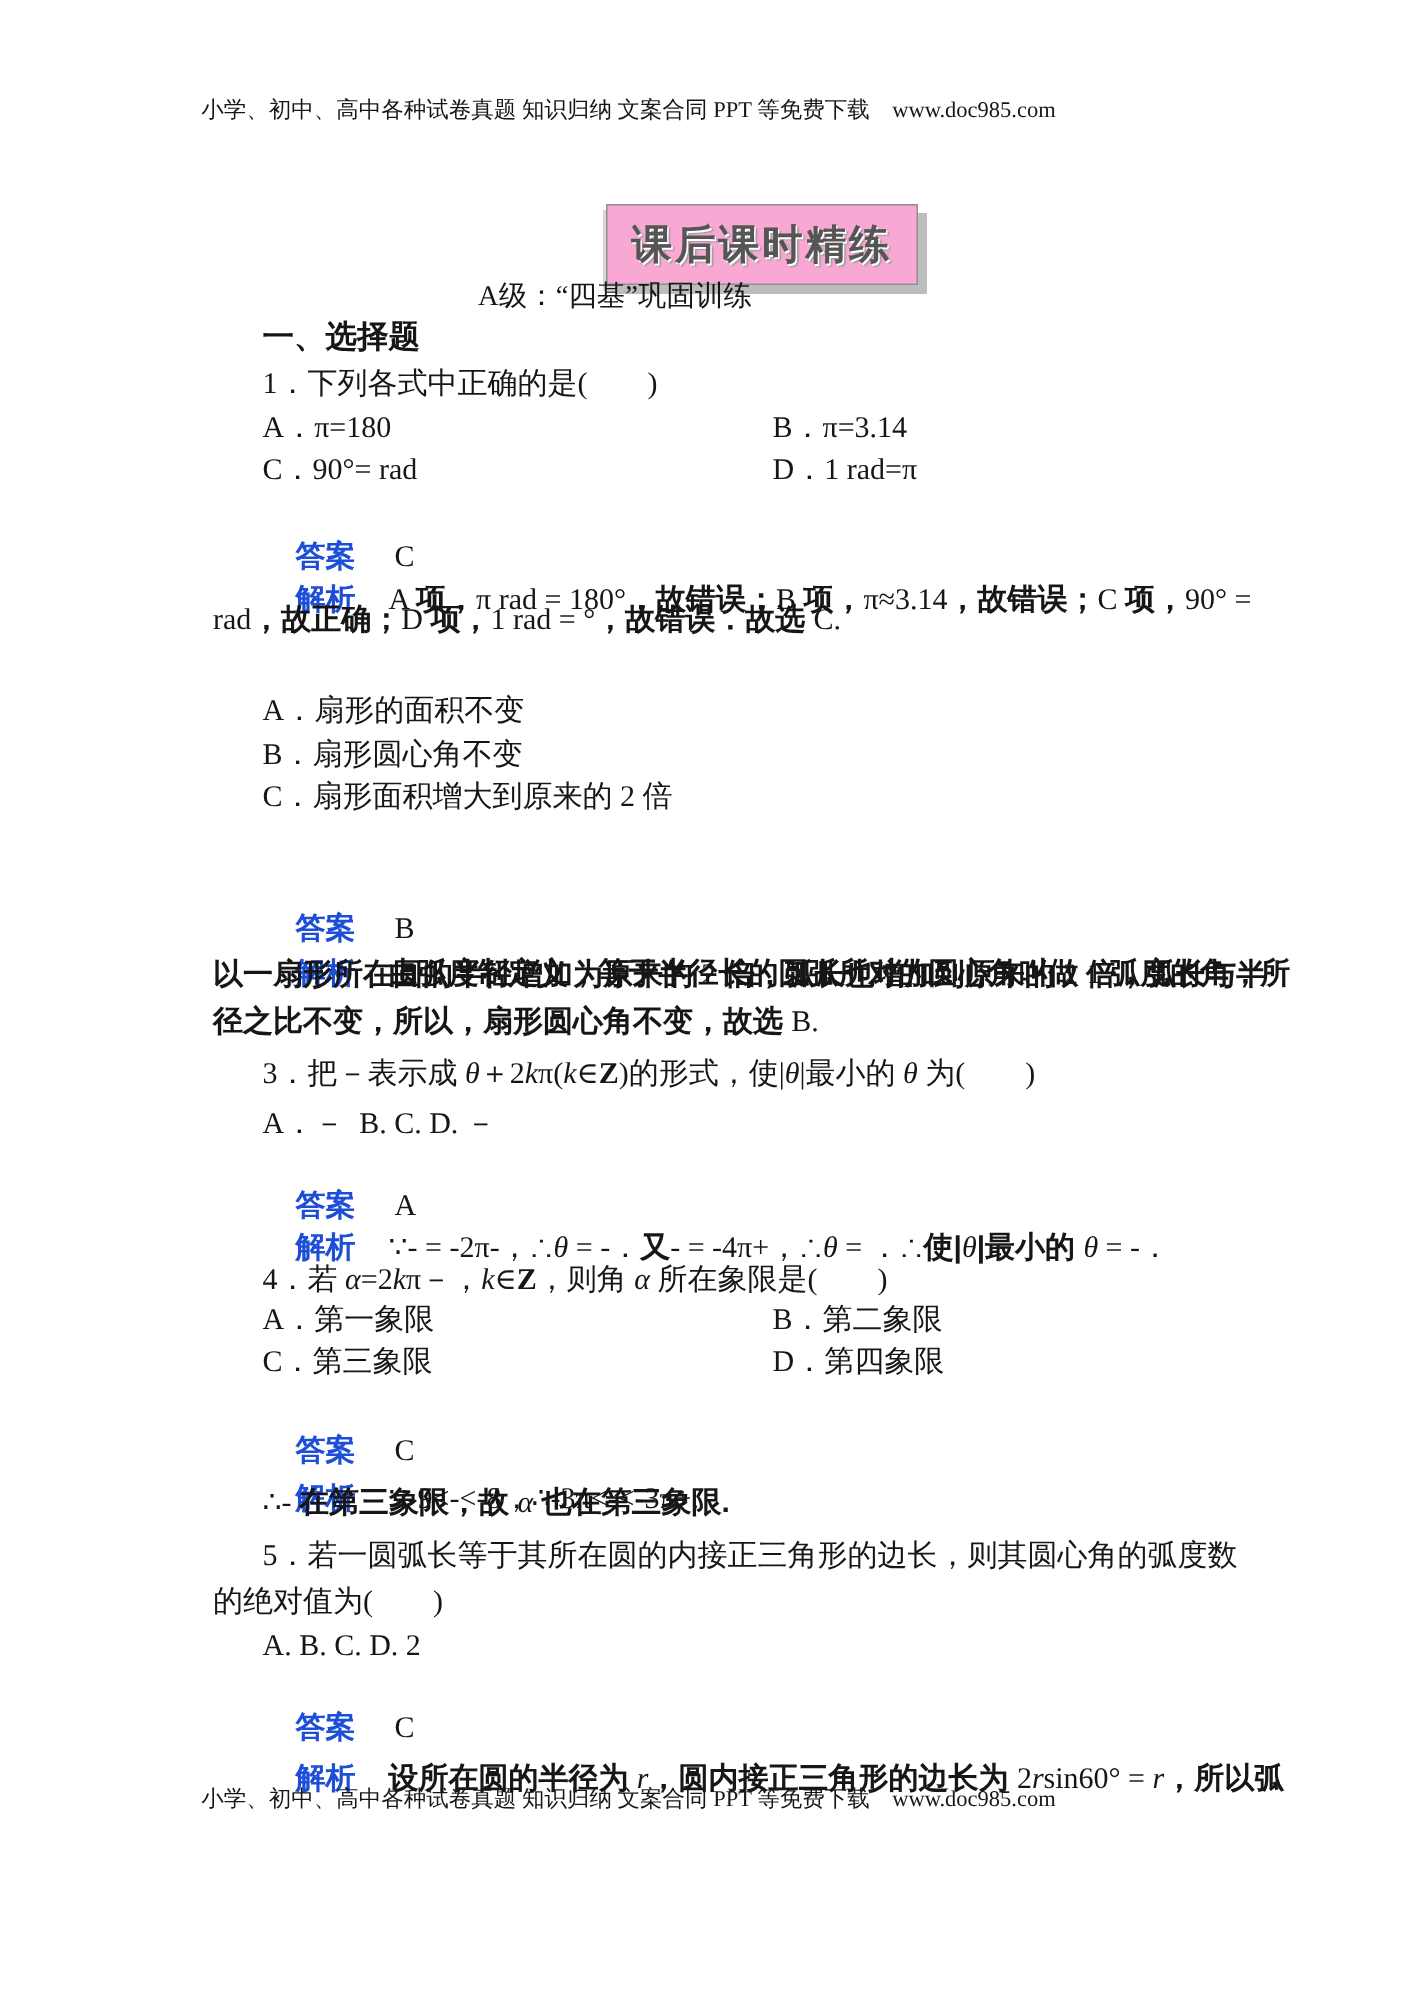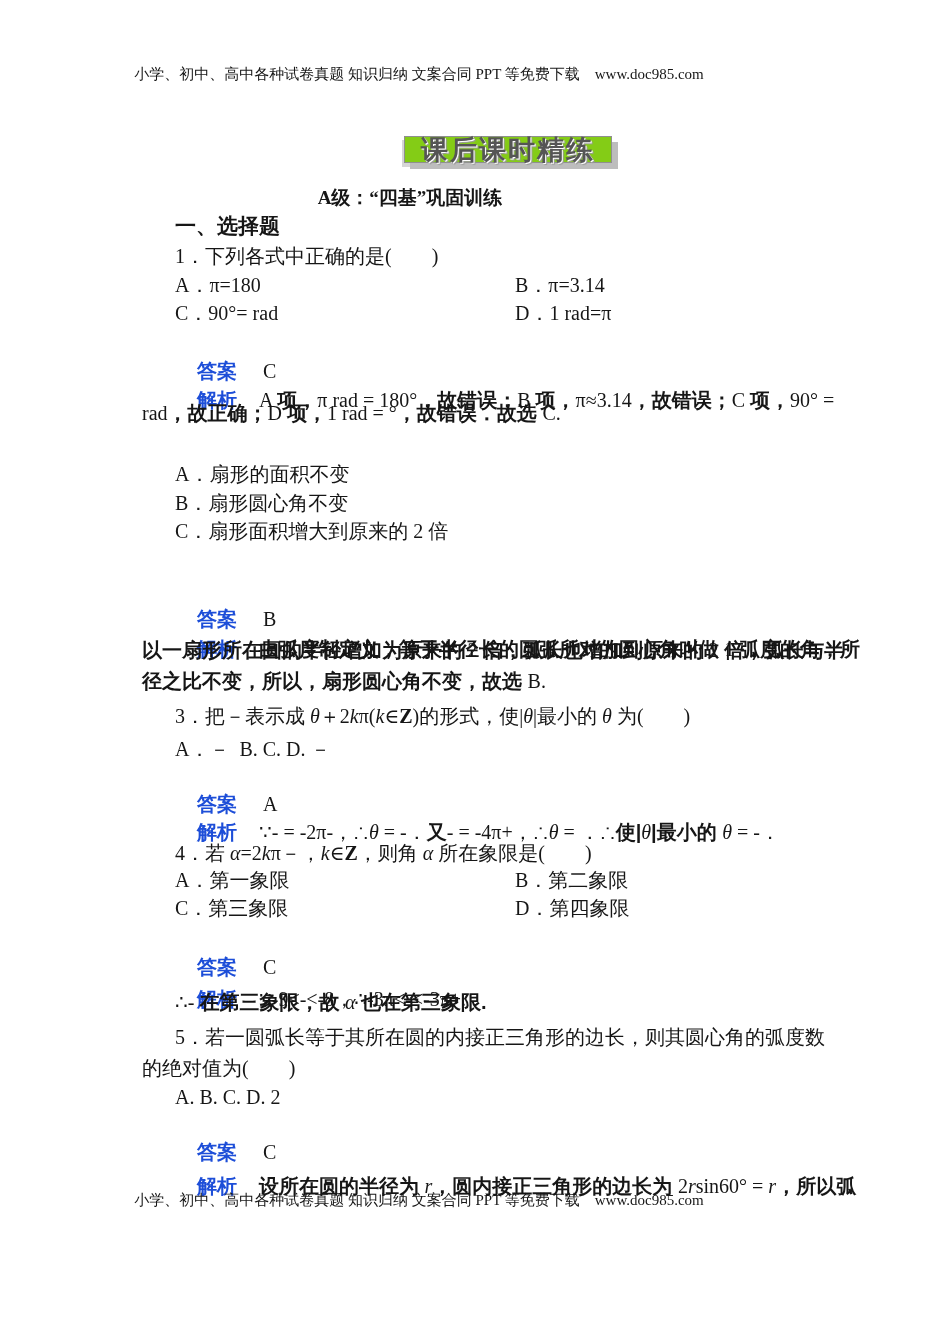--- a/index.html
+++ b/index.html
@@ -4,32 +4,32 @@
 <style>
   html,body{margin:0;padding:0;background:#ffffff;}
   .page{
     position:relative;width:950px;height:1344px;background:#ffffff;overflow:hidden;
     font-family:"Liberation Serif","DejaVu Serif",serif;color:#161616;
   }
   .line{position:absolute;font-size:20px;line-height:29px;white-space:pre;}
   .small{font-size:15px;line-height:22px;}
   .centered{left:0;width:820px;text-align:center;}
   .hdrshift{padding-left:18px;box-sizing:border-box;}
-  .levelshift{box-sizing:border-box;font-size:19px;font-weight:bold;}
+  .levelshift{box-sizing:border-box;font-size:19px;}
   .hei{font-family:"Liberation Sans","DejaVu Sans",sans-serif;font-weight:600;}
-  .section{font-family:Liberation Serif, serif;font-weight:700;font-size:21px;}
+  .section{font-family:Liberation Mono, monospace;font-weight:700;font-size:21px;}
   .red{color:#1d4ed8;font-family:"Liberation Sans","DejaVu Sans",sans-serif;font-weight:700;}
   .ans-letter{margin-left:26px;}
   .sol-content{margin-left:22px;}
   .run-i{font-family:"Liberation Serif","DejaVu Serif",serif;font-style:italic;font-weight:400;}
   .run-b{font-family:"Liberation Serif","DejaVu Serif",serif;font-weight:700;}
   .run-m{font-family:"Liberation Serif","DejaVu Serif",serif;font-weight:400;font-style:normal;}
   .run-h{font-family:"Liberation Sans","DejaVu Sans",sans-serif;font-weight:600;font-style:normal;}
   .title-box{
-    position:absolute;left:404px;top:136px;height:27px;padding:0 16px;background:#84cc16;
+    position:absolute;left:404px;top:136px;height:54px;padding:0 16px;background:#f9a8d4;
     border:1px solid #8f8f8f;box-shadow:6px 6px 0 #bdbdbd, -2px 4px 0 #d6d6d6;
     display:flex;align-items:center;box-sizing:border-box;
   }
   .title-text{
     font-family:"Liberation Sans","DejaVu Sans",sans-serif;font-weight:700;font-size:27px;
     color:#555555;letter-spacing:2px;
     text-shadow:1px 1px 0 #ffffff, 2px 2px 1px #9a9a9a;
   }
 </style>
 </head>

